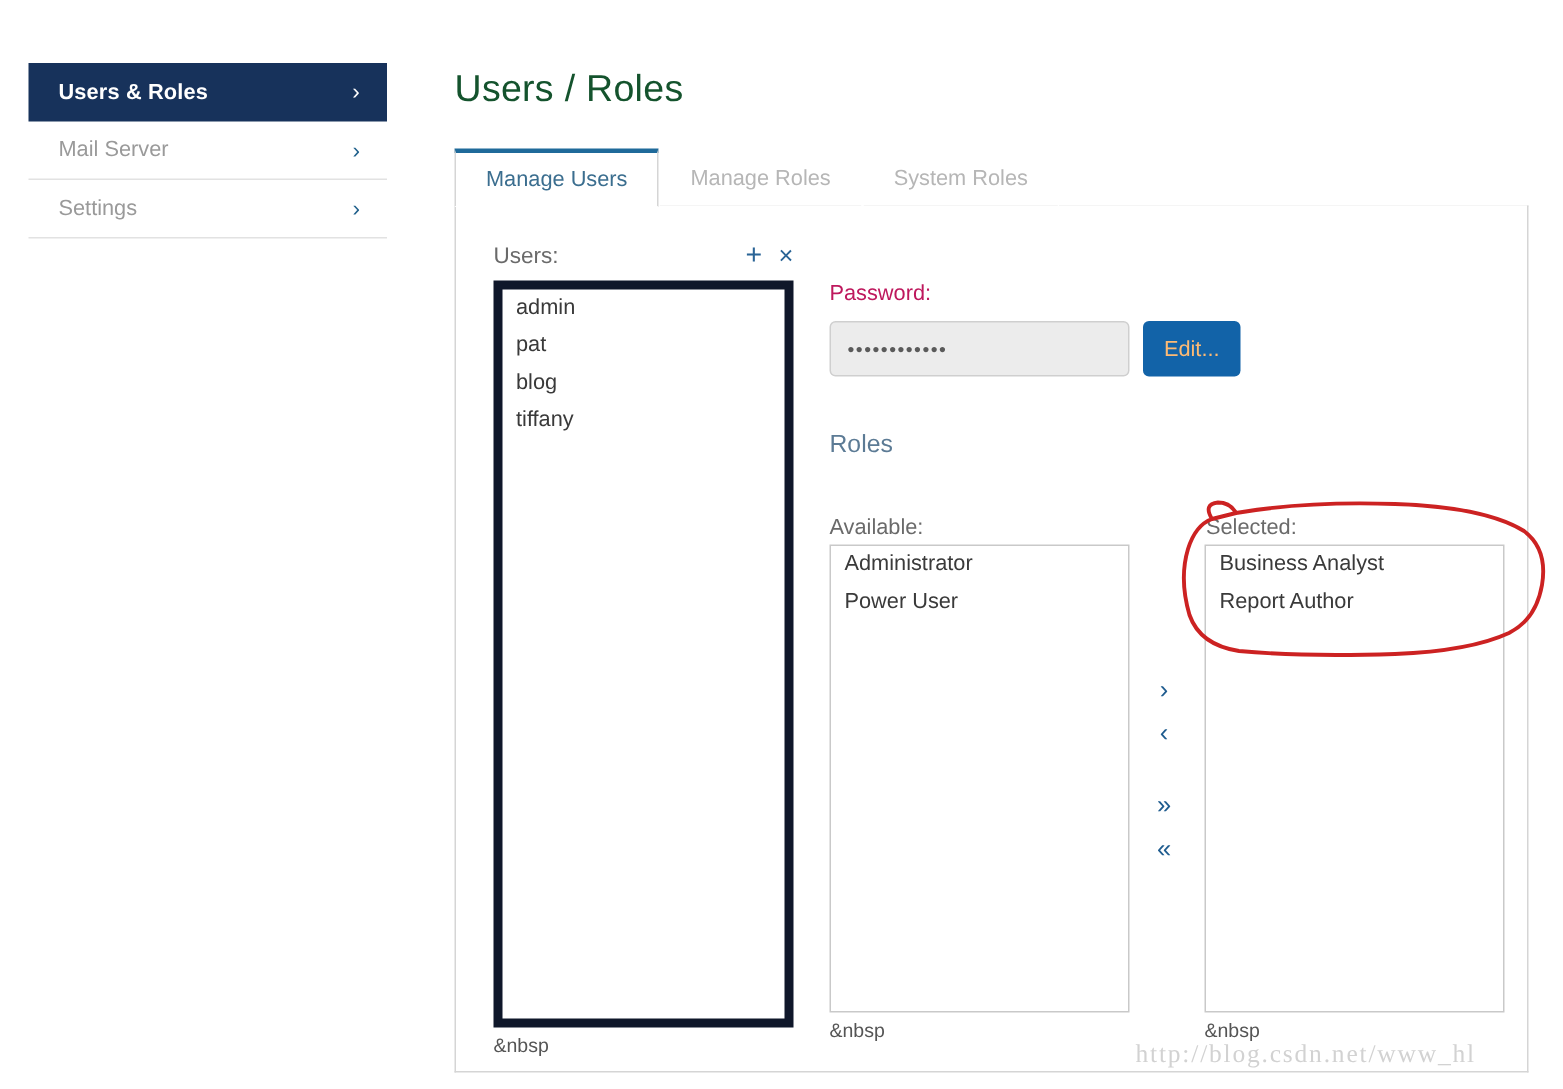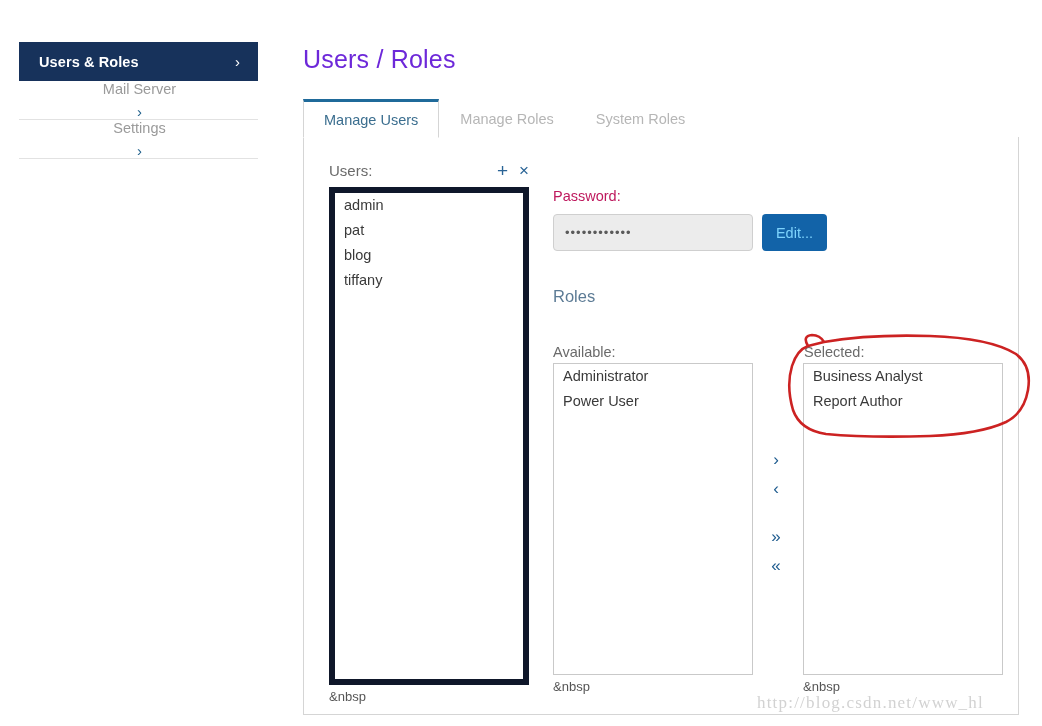--- a/index.html
+++ b/index.html
@@ -30,36 +30,36 @@
     user-select: none;
   }
   .side-item.active {
     background: #17325b;
     color: #ffffff;
     border-bottom: none;
     font-weight: 600;
     letter-spacing: .1px;
     gap: 36px;
   }
-  .side-item.idle { color: #9a9a9a; flex-direction: column; }
+  .side-item.idle { color: #9a9a9a; }
   .side-label { flex: 1; }
   .side-chev {
     font-size: 15px;
     line-height: 1;
     color: #21618c;
     font-weight: 400;
   }
   .side-item.active .side-chev { color: #ffffff; }
 
   
   .page-title {
     position: absolute;
     left: 303px; top: 45px;
     font-size: 25px;
-    color: #6d28d9;
+    color: #14532d;
     font-weight: 400;
     letter-spacing: .2px;
   }
 
   
   .tabstrip {
     position: absolute;
     left: 303px; top: 99px;
     width: 716px;
     height: 39px;
@@ -179,21 +179,21 @@
     letter-spacing: 1px;
     display: flex;
     align-items: center;
     font-family: "Liberation Sans", sans-serif;
   }
   .edit-btn {
     position: absolute;
     left: 762px; top: 214px;
     width: 65px; height: 37px;
     background: #1263a8;
-    color: #7dd3fc;
+    color: #fdba74;
     border: none;
     border-radius: 4px;
     font-size: 14.5px;
     font-family: "Liberation Sans", sans-serif;
     cursor: pointer;
     display: flex;
     align-items: center;
     justify-content: center;
   }
 

